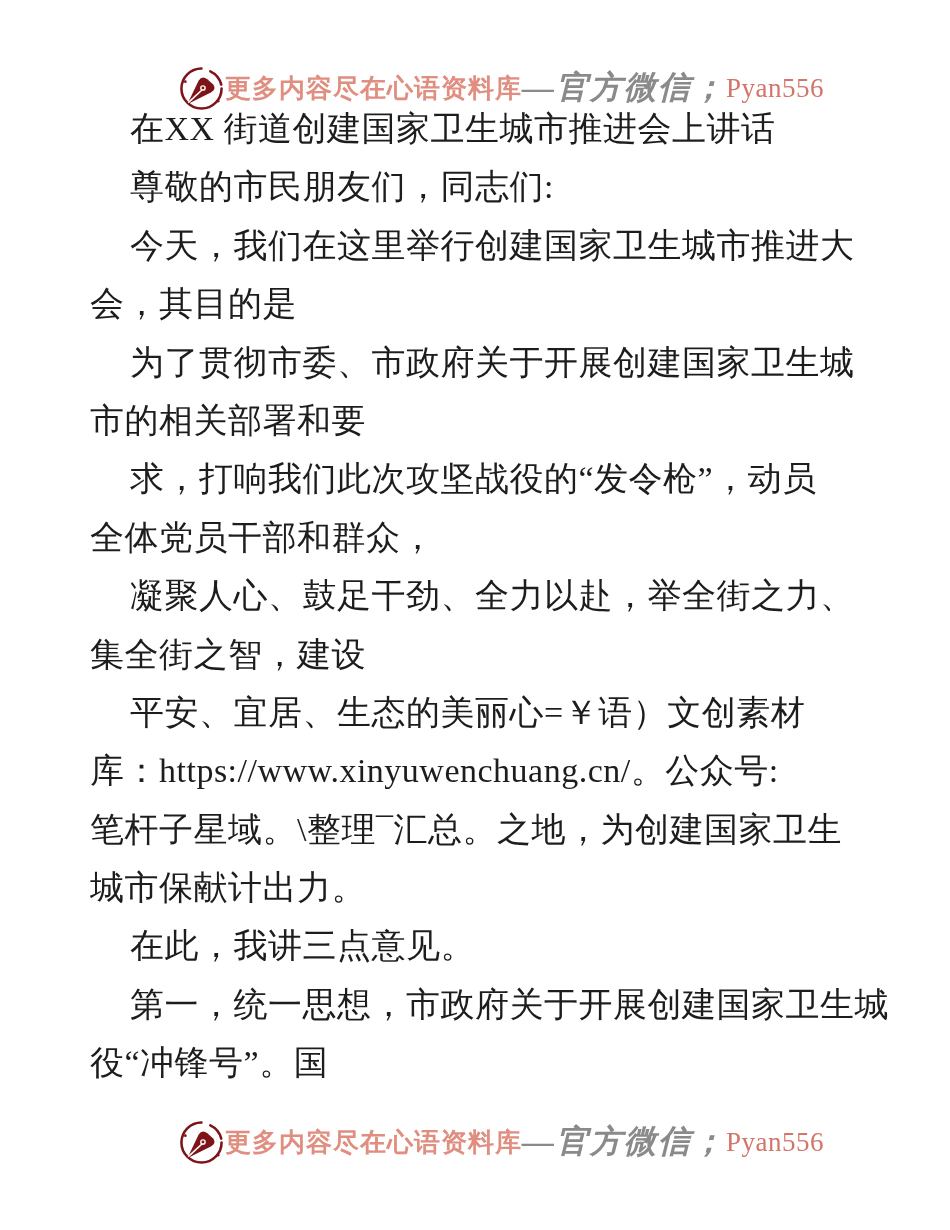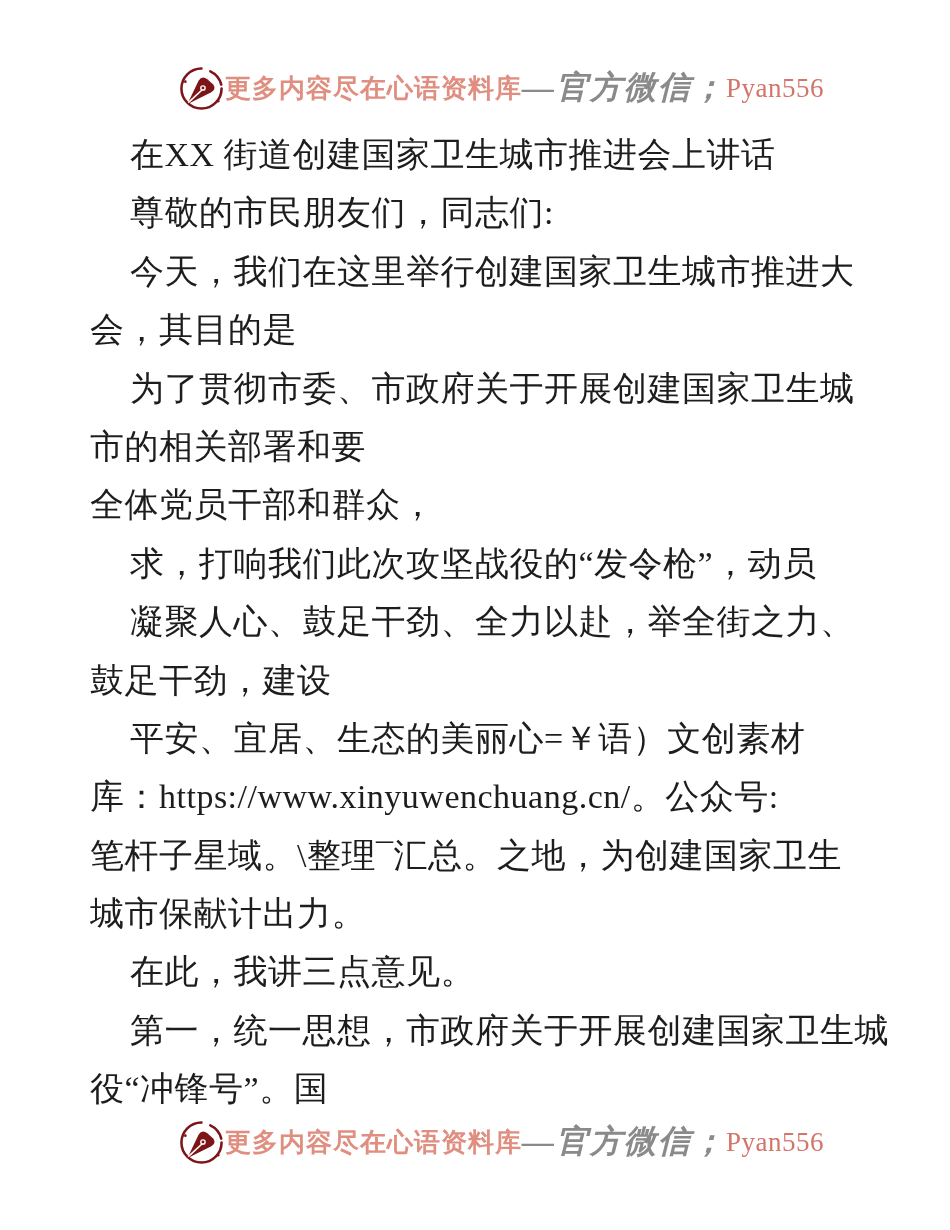--- a/index.html
+++ b/index.html
@@ -37,21 +37,21 @@
   }
   .wm-id{
     color:var(--wid);
     font-size:27px;
     font-family:Liberation Serif, serif;
     letter-spacing:0.5px;
   }
   
   .doc{
     position:absolute;
-    left:90px;top:126px;
+    left:90px;top:100px;
     width:782px;
     color:var(--ink);
   }
   .line{
     font-size:34px;
     line-height:58.4px;
     height:58.4px;
     white-space:nowrap;
     letter-spacing:0.5px;
   }
@@ -83,24 +83,24 @@
     <span class="wm-id">Pyan556</span>
   </div>
 
   <div class="doc">
       <div class="line indent">在XX 街道创建国家卫生城市推进会上讲话</div>
       <div class="line indent">尊敬的市民朋友们，同志们:</div>
       <div class="line indent">今天，我们在这里举行创建国家卫生城市推进大</div>
       <div class="line">会，其目的是</div>
       <div class="line indent">为了贯彻市委、市政府关于开展创建国家卫生城</div>
       <div class="line">市的相关部署和要</div>
+      <div class="line indent">求，打响我们此次攻坚战役的“发令枪”，动员</div>
       <div class="line">全体党员干部和群众，</div>
-      <div class="line indent">求，打响我们此次攻坚战役的“发令枪”，动员</div>
       <div class="line indent">凝聚人心、鼓足干劲、全力以赴，举全街之力、</div>
-      <div class="line">鼓足干劲，建设</div>
+      <div class="line">集全街之智，建设</div>
       <div class="line indent">平安、宜居、生态的美丽心=￥语）文创素材</div>
       <div class="line">库：https://www.xinyuwenchuang.cn/。公众号:</div>
       <div class="line">笔杆子星域。\整理¯汇总。之地，为创建国家卫生</div>
       <div class="line">城市保献计出力。</div>
       <div class="line indent">在此，我讲三点意见。</div>
       <div class="line indent">第一，统一思想，市政府关于开展创建国家卫生城</div>
       <div class="line">役“冲锋号”。国</div>
     </div>
 
   <div class="watermark bottom">

